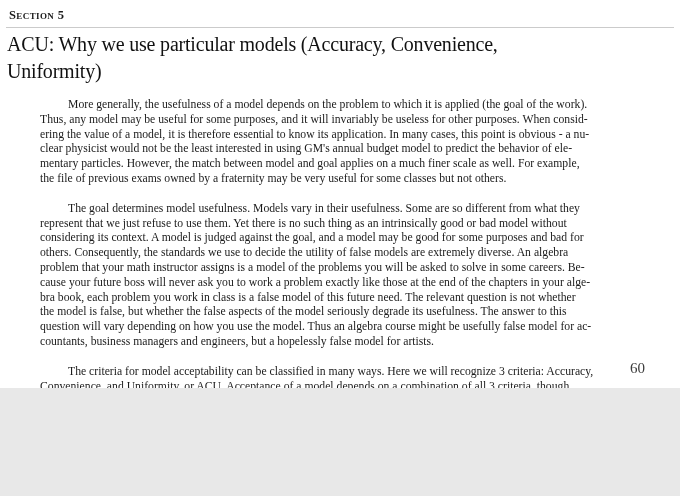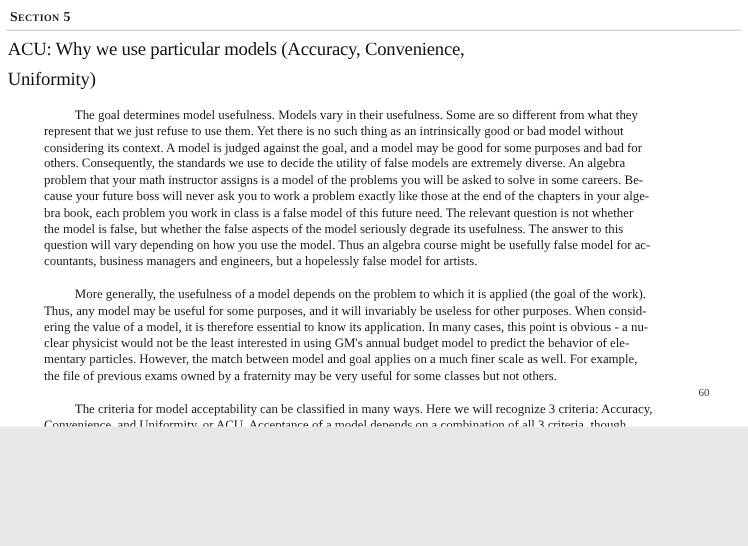--- a/index.html
+++ b/index.html
@@ -30,75 +30,75 @@
     line-height: 15px;
   }
   .section-divider {
     border: none;
     border-top: 1px solid var(--rule, #cbcbcb);
     margin: 4px 6px 0 6px;
     height: 0;
   }
   .page-title {
     margin: 3px 8px 0 7px;
-    font-size: 17px;
+    font-size: 20px;
     line-height: 27px;
     font-weight: 400;
     letter-spacing: -0.2px;
     color: var(--title-text, #111111);
     white-space: pre-line;
   }
   .body-text {
     margin: 13px 35px 0 40px;
   }
   .paragraph {
     font-size: 11.7px;
     line-height: 14.8px;
     margin: 0 0 15px 0;
     text-indent: 28px;
     white-space: pre;
     color: var(--text, #1b1b1b);
   }
   .page-number {
     position: absolute;
     right: 35px;
-    bottom: 25px;
-    font-size: 10px;
+    bottom: 11px;
+    font-size: 15px;
     color: var(--page-number-text, #3c3c3c);
   }
 </style>
 </head>
 <body>
 
 <div class="page">
 
   <div class="section-label">Section 5</div>
 
   <hr class="section-divider">
 
   <h1 class="page-title">ACU: Why we use particular models (Accuracy, Convenience,
 Uniformity)</h1>
 
   <div class="body-text">
+    <p class="paragraph">More generally, the usefulness of a model depends on the problem to which it is applied (the goal of the work).
+Thus, any model may be useful for some purposes, and it will invariably be useless for other purposes. When consid-
+ering the value of a model, it is therefore essential to know its application. In many cases, this point is obvious - a nu-
+clear physicist would not be the least interested in using GM's annual budget model to predict the behavior of ele-
+mentary particles. However, the match between model and goal applies on a much finer scale as well. For example,
+the file of previous exams owned by a fraternity may be very useful for some classes but not others.</p>
     <p class="paragraph">The goal determines model usefulness. Models vary in their usefulness. Some are so different from what they
 represent that we just refuse to use them. Yet there is no such thing as an intrinsically good or bad model without
 considering its context. A model is judged against the goal, and a model may be good for some purposes and bad for
 others. Consequently, the standards we use to decide the utility of false models are extremely diverse. An algebra
 problem that your math instructor assigns is a model of the problems you will be asked to solve in some careers. Be-
 cause your future boss will never ask you to work a problem exactly like those at the end of the chapters in your alge-
 bra book, each problem you work in class is a false model of this future need. The relevant question is not whether
 the model is false, but whether the false aspects of the model seriously degrade its usefulness. The answer to this
 question will vary depending on how you use the model. Thus an algebra course might be usefully false model for ac-
 countants, business managers and engineers, but a hopelessly false model for artists.</p>
-    <p class="paragraph">More generally, the usefulness of a model depends on the problem to which it is applied (the goal of the work).
-Thus, any model may be useful for some purposes, and it will invariably be useless for other purposes. When consid-
-ering the value of a model, it is therefore essential to know its application. In many cases, this point is obvious - a nu-
-clear physicist would not be the least interested in using GM's annual budget model to predict the behavior of ele-
-mentary particles. However, the match between model and goal applies on a much finer scale as well. For example,
-the file of previous exams owned by a fraternity may be very useful for some classes but not others.</p>
     <p class="paragraph">The criteria for model acceptability can be classified in many ways. Here we will recognize 3 criteria: Accuracy,
 Convenience, and Uniformity, or ACU. Acceptance of a model depends on a combination of all 3 criteria, though
 there is no universal rule for assessing the relative benefits of one criterion versus the others. And we are not look-
 ing for one model that simultaneously best satisfies all three criteria. In fact, we often use several different models
 of any one thing to overcome the limitations of any single model -- there is NOT a most useful model for any particu-
 lar goal.</p>
   </div>
 
   <div class="page-number">60</div>
 

